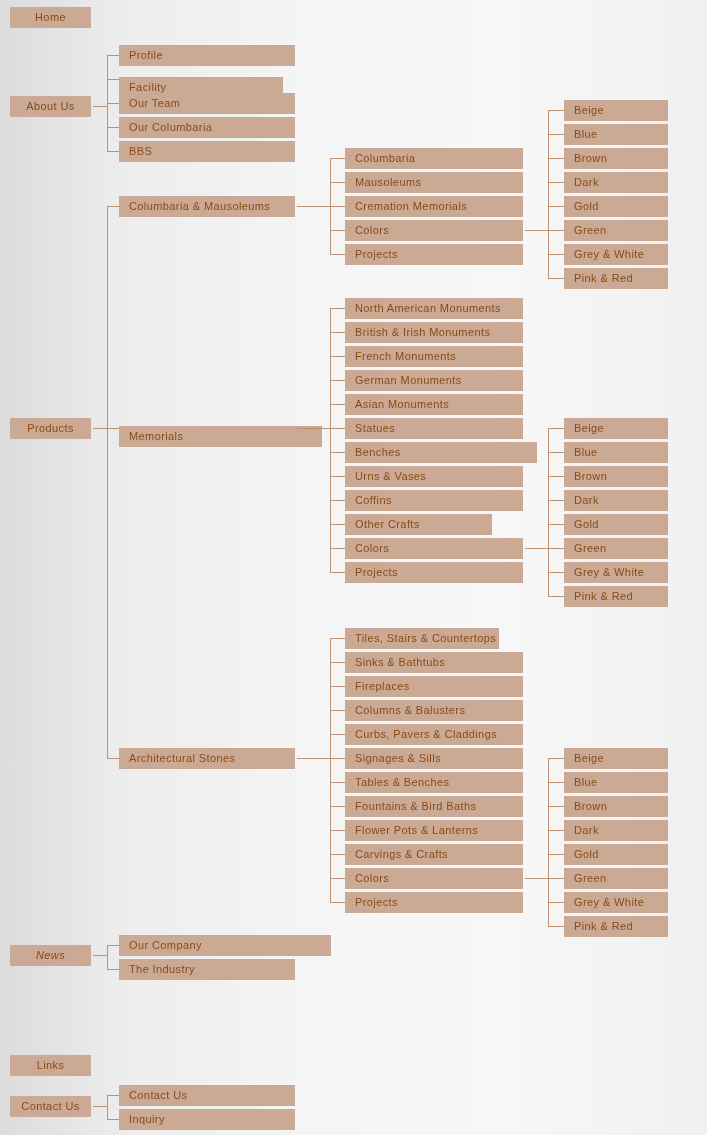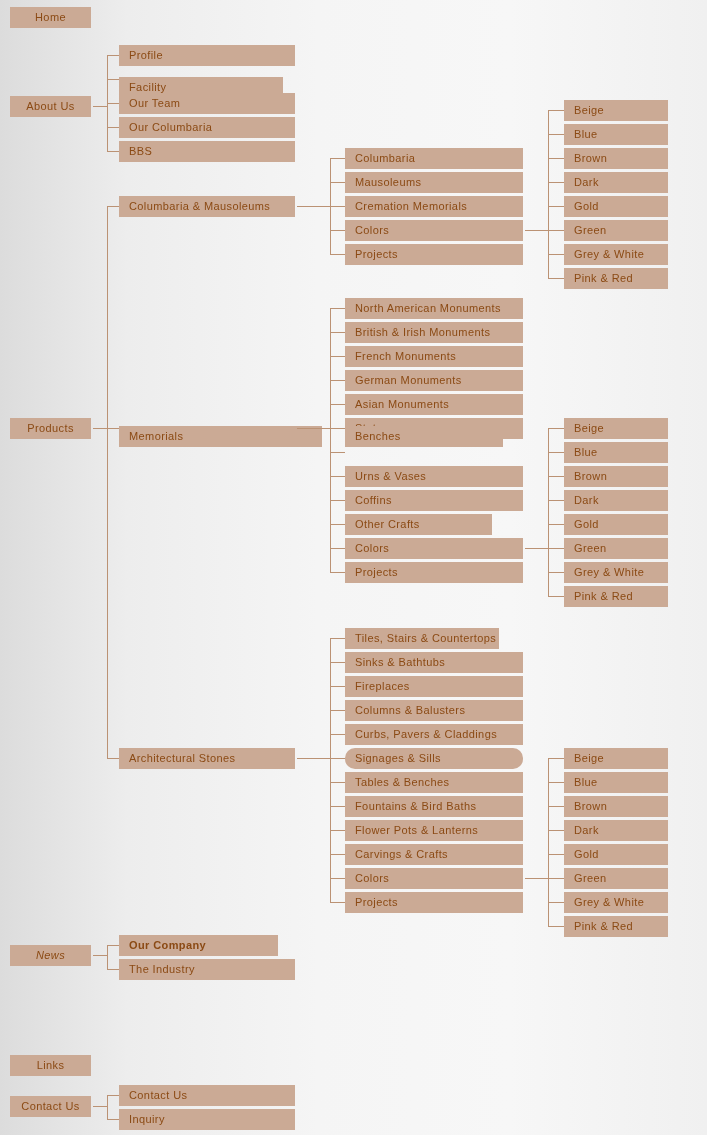--- a/index.html
+++ b/index.html
@@ -62,21 +62,21 @@
     <div class="line" style="left: 108px; top: 127px; width: 11px; height: 1px;"></div>
     <div class="line" style="left: 108px; top: 151px; width: 11px; height: 1px;"></div>
     <div class="node left" style="left: 119px; top: 196px; width: 176px;">Columbaria &amp; Mausoleums</div>
     <div class="node left" style="left: 119px; top: 418px; width: 203px; margin-top: 8px;">Memorials</div>
     <div class="node left" style="left: 119px; top: 748px; width: 176px;">Architectural Stones</div>
     <div class="line" style="left: 93px; top: 428px; width: 15px; height: 1px;"></div>
     <div class="line" style="left: 107px; top: 206px; width: 1px; height: 553px;"></div>
     <div class="line" style="left: 108px; top: 206px; width: 11px; height: 1px;"></div>
     <div class="line" style="left: 108px; top: 428px; width: 11px; height: 1px;"></div>
     <div class="line" style="left: 108px; top: 758px; width: 11px; height: 1px;"></div>
-    <div class="node left" style="left: 119px; top: 935px; width: 159px; font-weight: bold;">Our Company</div>
+    <div class="node left" style="left: 119px; top: 935px; width: 212px;">Our Company</div>
     <div class="node left" style="left: 119px; top: 959px; width: 176px;">The Industry</div>
     <div class="line" style="left: 93px; top: 955px; width: 15px; height: 1px;"></div>
     <div class="line" style="left: 107px; top: 945px; width: 1px; height: 25px;"></div>
     <div class="line" style="left: 108px; top: 945px; width: 11px; height: 1px;"></div>
     <div class="line" style="left: 108px; top: 969px; width: 11px; height: 1px;"></div>
     <div class="node left" style="left: 119px; top: 1085px; width: 176px;">Contact Us</div>
     <div class="node left" style="left: 119px; top: 1109px; width: 176px;">Inquiry</div>
     <div class="line" style="left: 93px; top: 1106px; width: 15px; height: 1px;"></div>
     <div class="line" style="left: 107px; top: 1095px; width: 1px; height: 25px;"></div>
     <div class="line" style="left: 108px; top: 1095px; width: 11px; height: 1px;"></div>
@@ -92,21 +92,21 @@
     <div class="line" style="left: 331px; top: 182px; width: 14px; height: 1px;"></div>
     <div class="line" style="left: 331px; top: 206px; width: 14px; height: 1px;"></div>
     <div class="line" style="left: 331px; top: 230px; width: 14px; height: 1px;"></div>
     <div class="line" style="left: 331px; top: 254px; width: 14px; height: 1px;"></div>
     <div class="node left" style="left: 345px; top: 298px; width: 178px;">North American Monuments</div>
     <div class="node left" style="left: 345px; top: 322px; width: 178px;">British &amp; Irish Monuments</div>
     <div class="node left" style="left: 345px; top: 346px; width: 178px;">French Monuments</div>
     <div class="node left" style="left: 345px; top: 370px; width: 178px;">German Monuments</div>
     <div class="node left" style="left: 345px; top: 394px; width: 178px;">Asian Monuments</div>
     <div class="node left" style="left: 345px; top: 418px; width: 178px;">Statues</div>
-    <div class="node left" style="left: 345px; top: 426px; width: 158px;">Benches</div>
+    <div class="node left" style="left: 345px; top: 442px; width: 192px;">Benches</div>
     <div class="node left" style="left: 345px; top: 466px; width: 178px;">Urns &amp; Vases</div>
     <div class="node left" style="left: 345px; top: 490px; width: 178px;">Coffins</div>
     <div class="node left" style="left: 345px; top: 514px; width: 147px;">Other Crafts</div>
     <div class="node left" style="left: 345px; top: 538px; width: 178px;">Colors</div>
     <div class="node left" style="left: 345px; top: 562px; width: 178px;">Projects</div>
     <div class="line" style="left: 297px; top: 428px; width: 34px; height: 1px;"></div>
     <div class="line" style="left: 330px; top: 308px; width: 1px; height: 265px;"></div>
     <div class="line" style="left: 331px; top: 308px; width: 14px; height: 1px;"></div>
     <div class="line" style="left: 331px; top: 332px; width: 14px; height: 1px;"></div>
     <div class="line" style="left: 331px; top: 356px; width: 14px; height: 1px;"></div>
@@ -117,21 +117,21 @@
     <div class="line" style="left: 331px; top: 476px; width: 14px; height: 1px;"></div>
     <div class="line" style="left: 331px; top: 500px; width: 14px; height: 1px;"></div>
     <div class="line" style="left: 331px; top: 524px; width: 14px; height: 1px;"></div>
     <div class="line" style="left: 331px; top: 548px; width: 14px; height: 1px;"></div>
     <div class="line" style="left: 331px; top: 572px; width: 14px; height: 1px;"></div>
     <div class="node left" style="left: 345px; top: 628px; width: 154px;">Tiles, Stairs &amp; Countertops</div>
     <div class="node left" style="left: 345px; top: 652px; width: 178px;">Sinks &amp; Bathtubs</div>
     <div class="node left" style="left: 345px; top: 676px; width: 178px;">Fireplaces</div>
     <div class="node left" style="left: 345px; top: 724px; width: 178px;">Curbs, Pavers &amp; Claddings</div>
     <div class="node left" style="left: 345px; top: 700px; width: 178px;">Columns &amp; Balusters</div>
-    <div class="node left" style="left: 345px; top: 748px; width: 178px; border-radius: 10px;">Signages &amp; Sills</div>
+    <div class="node left" style="left: 345px; top: 748px; width: 178px;">Signages &amp; Sills</div>
     <div class="node left" style="left: 345px; top: 772px; width: 178px;">Tables &amp; Benches</div>
     <div class="node left" style="left: 345px; top: 796px; width: 178px;">Fountains &amp; Bird Baths</div>
     <div class="node left" style="left: 345px; top: 820px; width: 178px;">Flower Pots &amp; Lanterns</div>
     <div class="node left" style="left: 345px; top: 844px; width: 178px;">Carvings &amp; Crafts</div>
     <div class="node left" style="left: 345px; top: 868px; width: 178px;">Colors</div>
     <div class="node left" style="left: 345px; top: 892px; width: 178px;">Projects</div>
     <div class="line" style="left: 297px; top: 758px; width: 34px; height: 1px;"></div>
     <div class="line" style="left: 330px; top: 638px; width: 1px; height: 265px;"></div>
     <div class="line" style="left: 331px; top: 638px; width: 14px; height: 1px;"></div>
     <div class="line" style="left: 331px; top: 662px; width: 14px; height: 1px;"></div>

